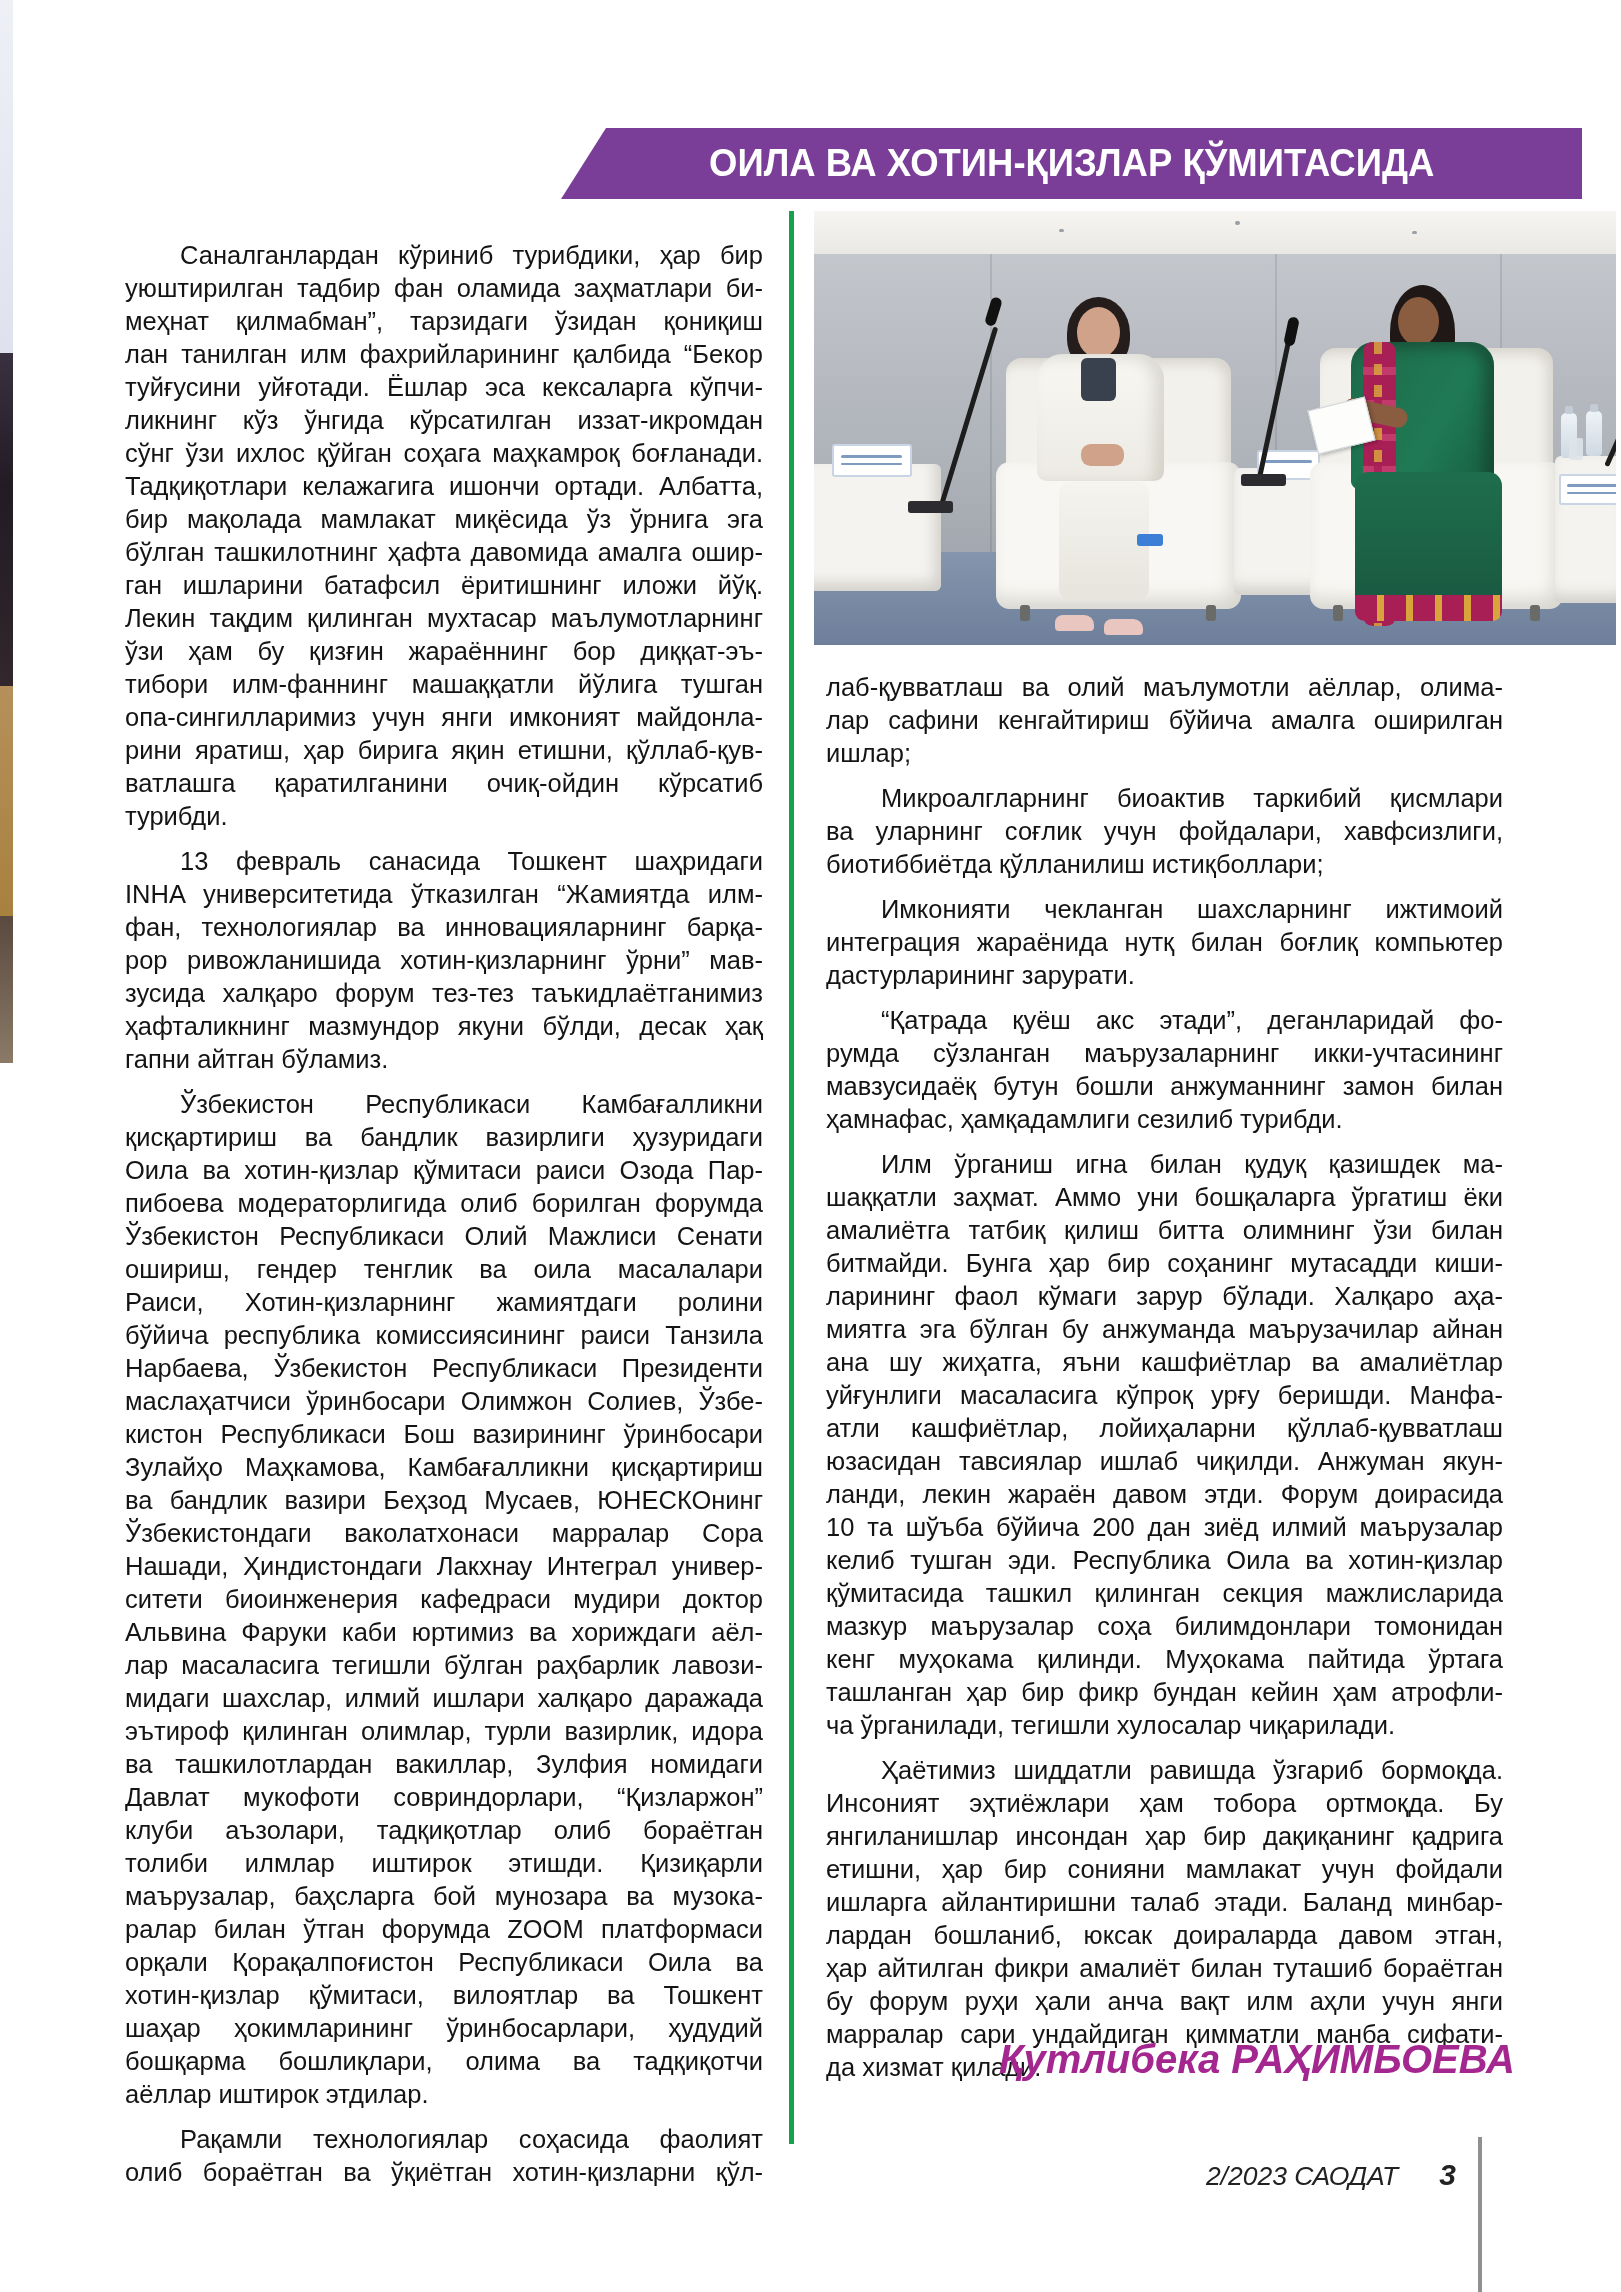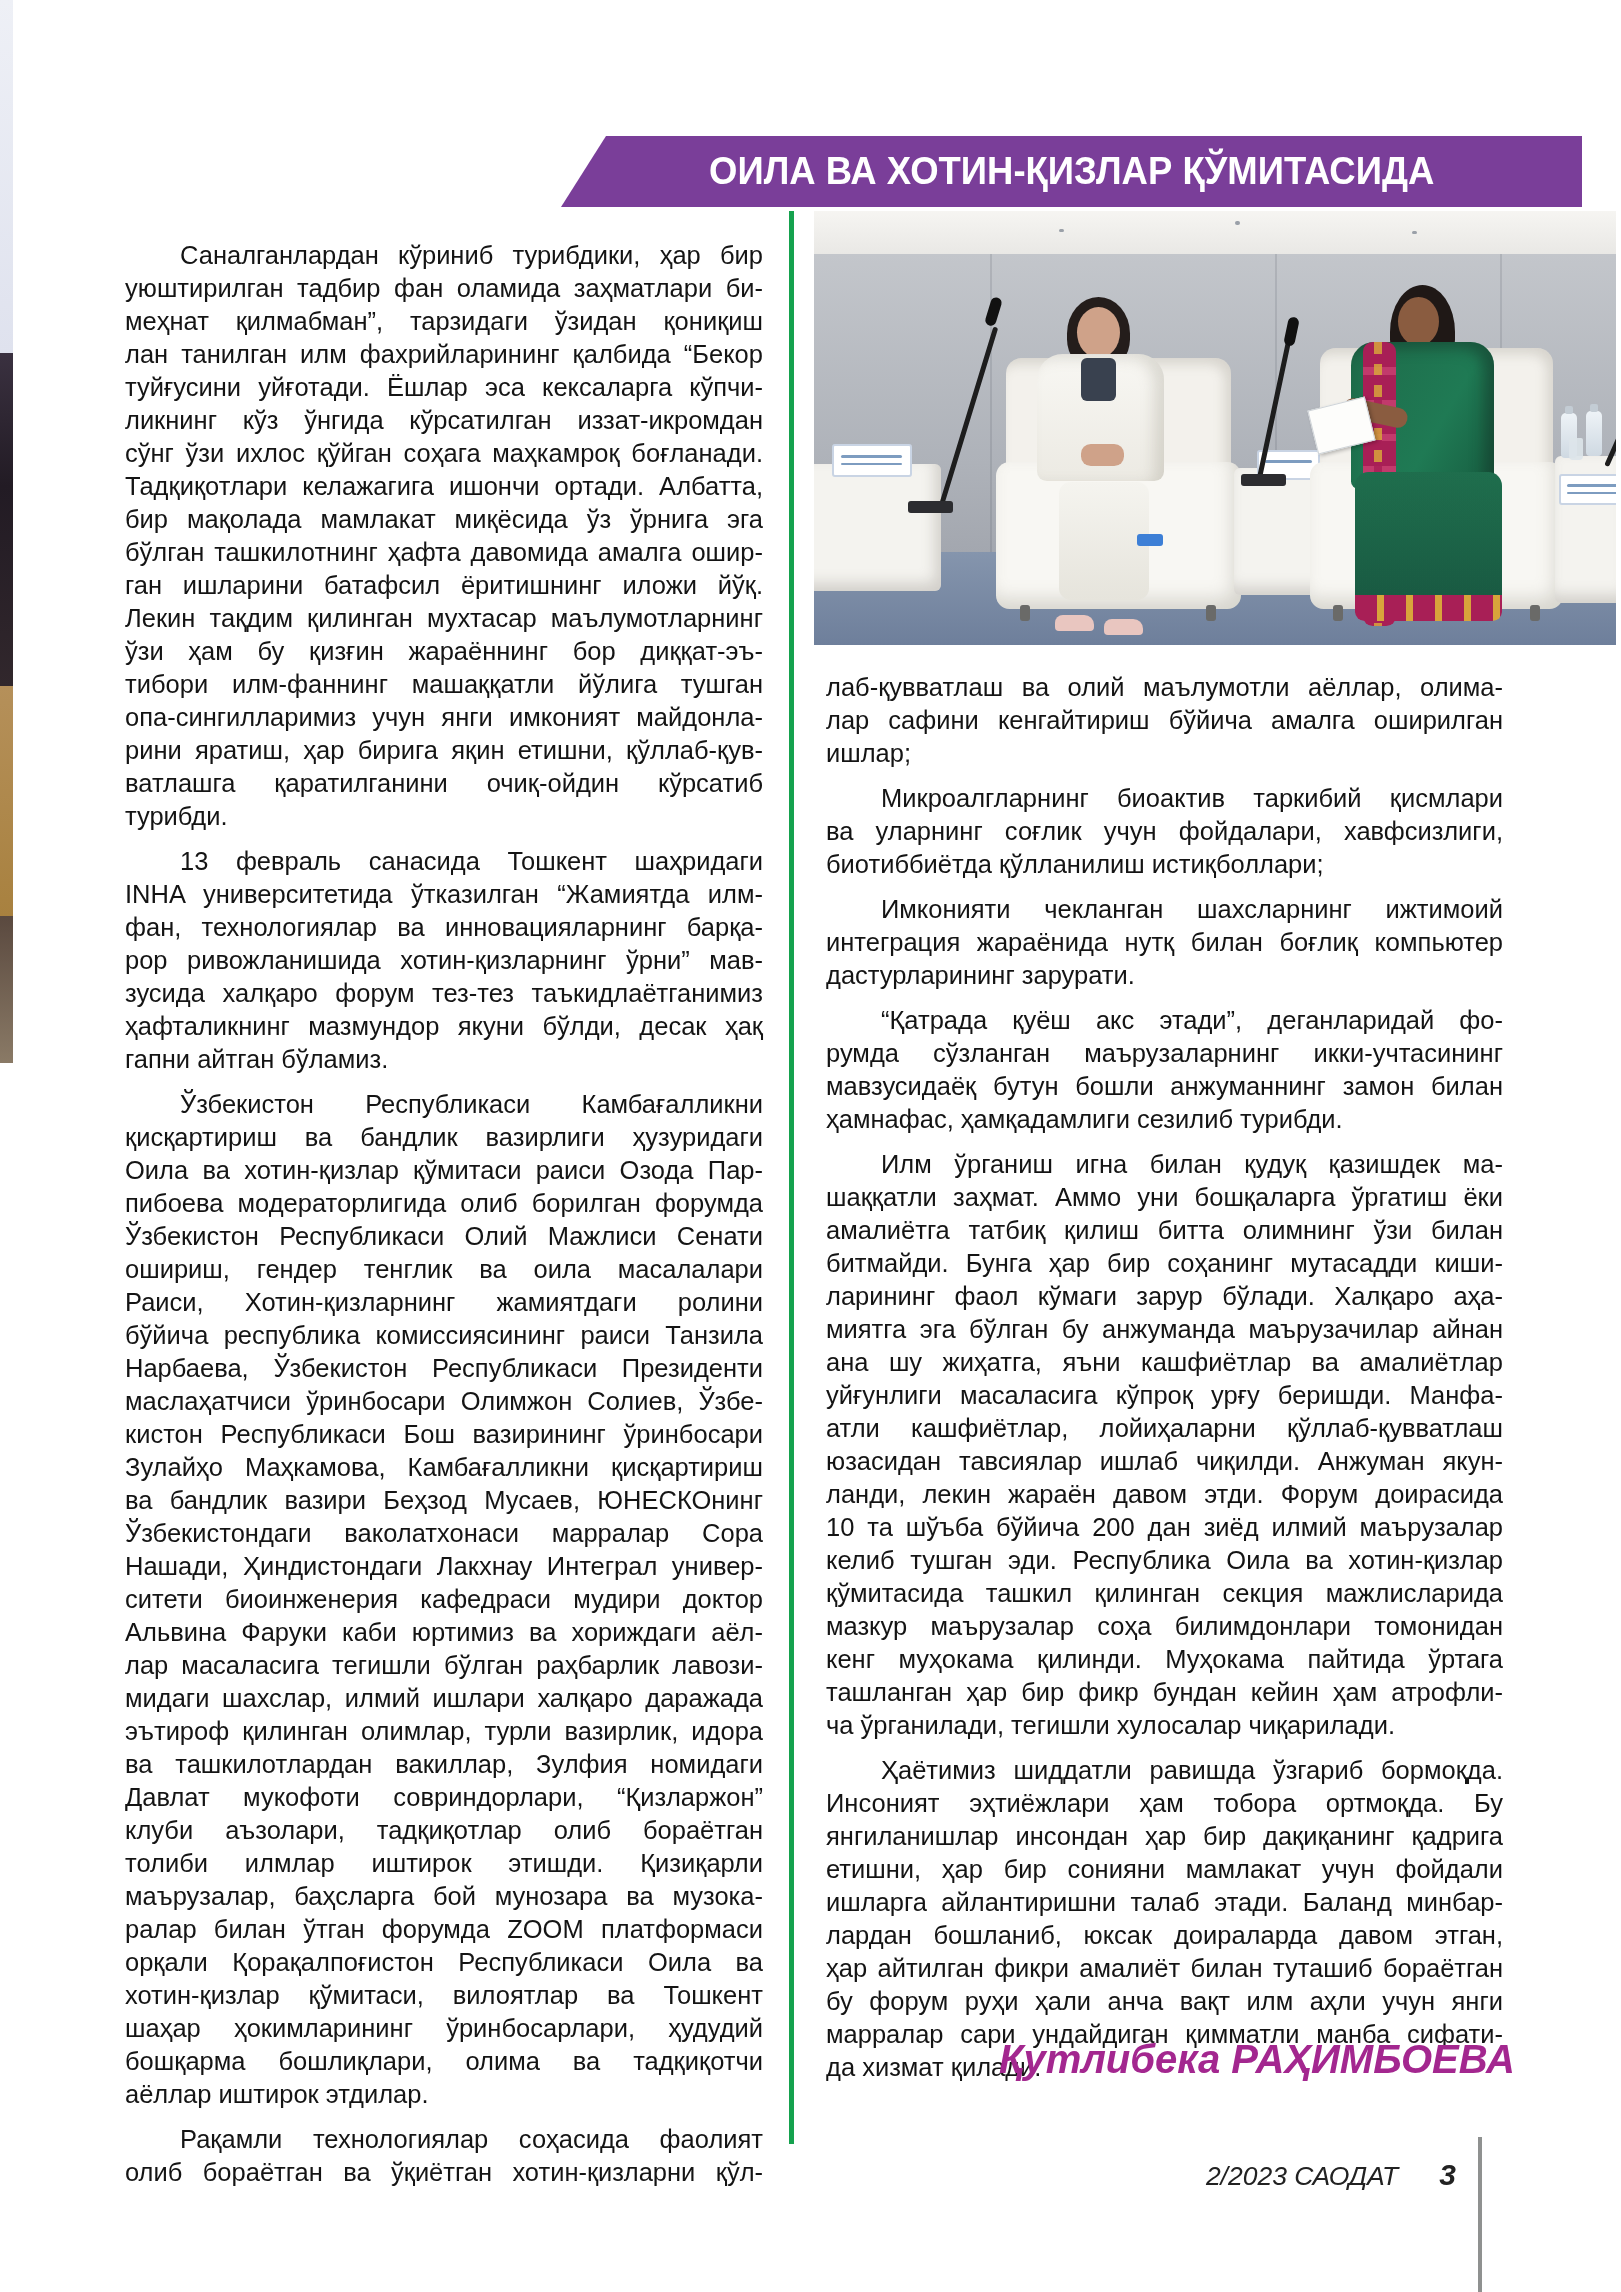--- a/index.html
+++ b/index.html
@@ -12,21 +12,21 @@
   .edge-a{top:0;height:353px;background:linear-gradient(#eef0f6,#dfe2ee);}
   .edge-b{top:353px;height:333px;background:linear-gradient(#3a3140,#221b24 40%,#31272c);}
   .edge-c{top:686px;height:230px;background:linear-gradient(#b5905a,#a8813f);}
   .edge-d{top:916px;height:147px;background:linear-gradient(#5a493f,#8a7a66);}
 
   
   .banner{
     position:absolute; left:561px; top:128px; width:1021px; height:71px;
     background:#7a3e99;
     clip-path:polygon(45px 0, 100% 0, 100% 100%, 0 100%);
-    display:flex; align-items:center; justify-content:center;margin-top:8px;
+    display:flex; align-items:center; justify-content:center;
   }
   .banner-title{
     color:#ffffff; font-weight:bold; font-size:38px; letter-spacing:0px;
     transform:scaleX(.96); white-space:nowrap;
   }
 
   
   .divider{position:absolute; left:789px; top:211px; width:4.9px; height:1933px; background:#15a24e;}
 
   

